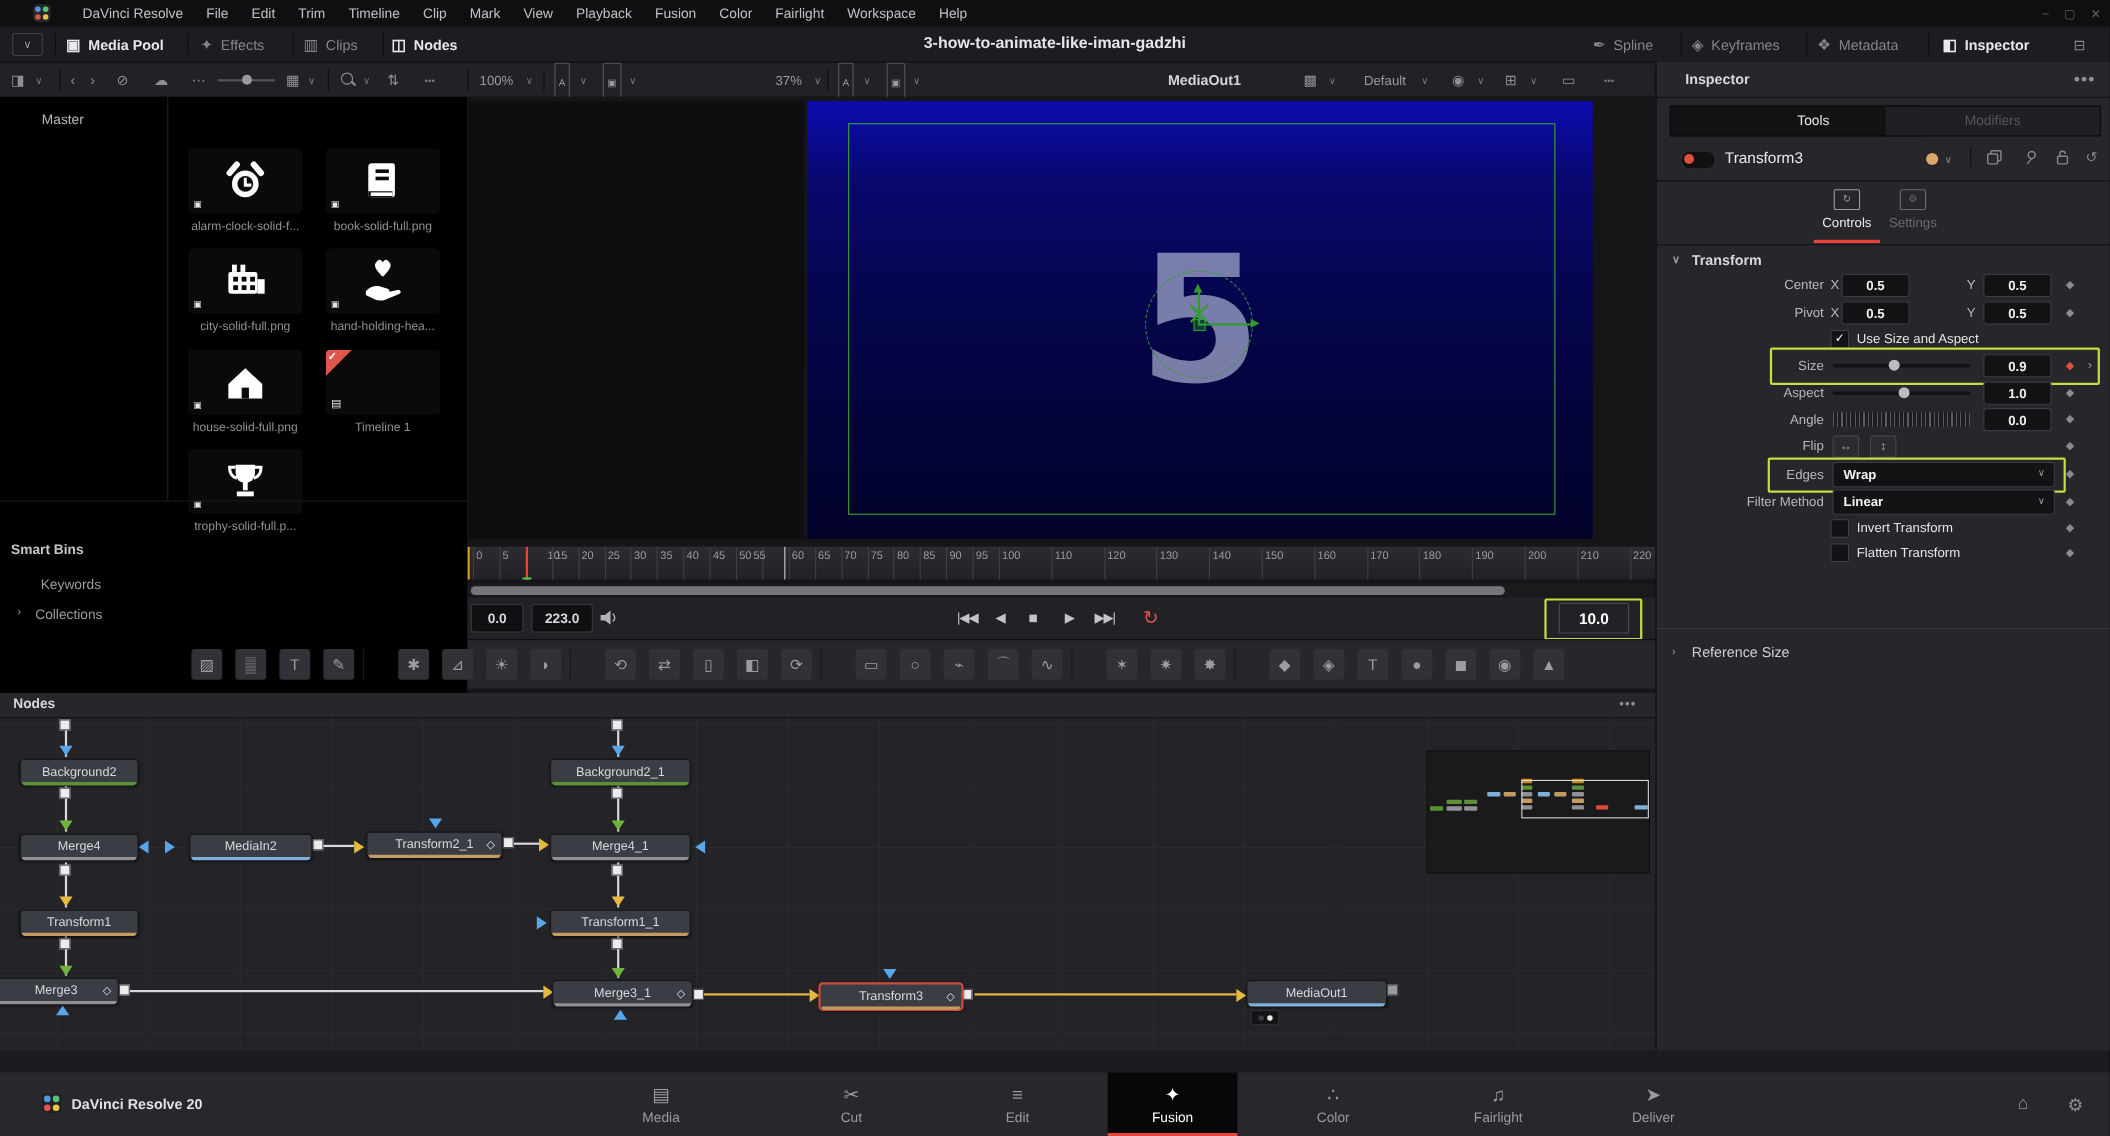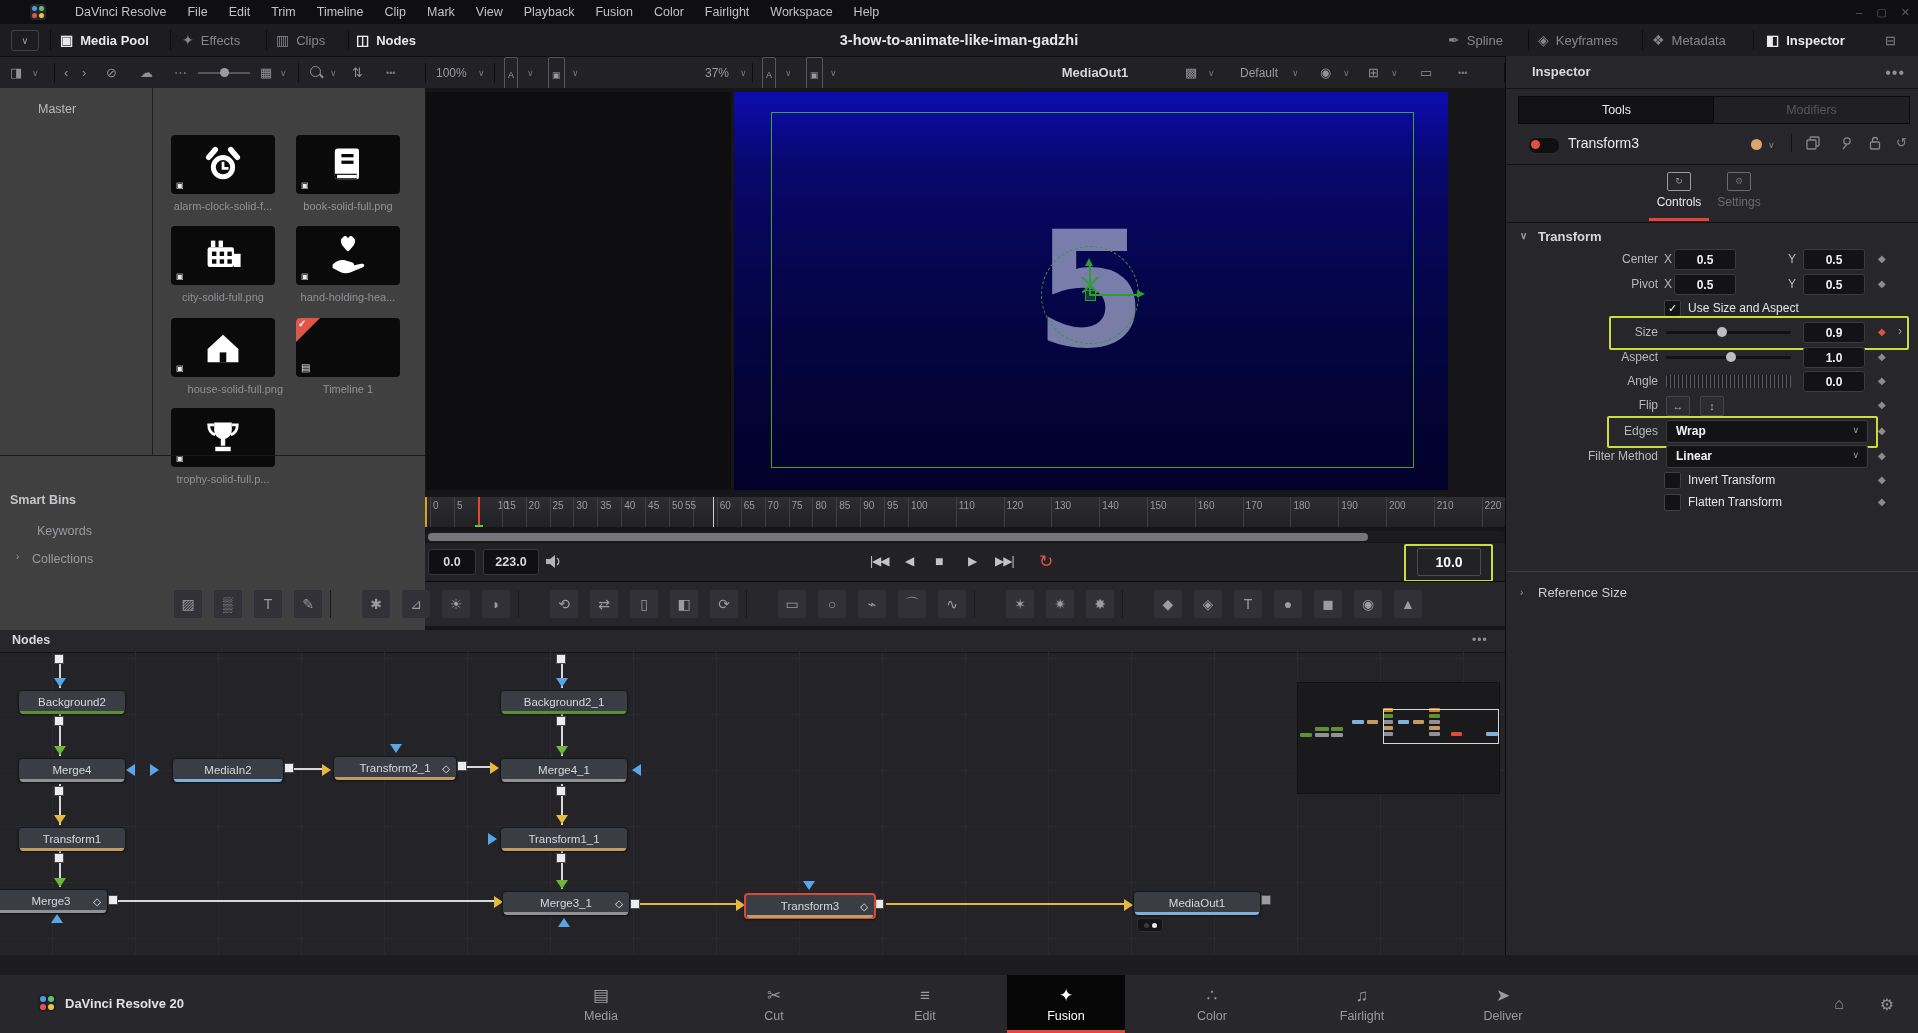--- a/index.html
+++ b/index.html
@@ -24,21 +24,21 @@
   .chevbox{position:absolute;left:11px;top:6px;width:26px;height:19px;border:1px solid #404046;border-radius:3px;color:#9a9aa0;font-size:10px;display:flex;align-items:center;justify-content:center;}
   .tdiv{position:absolute;top:6px;height:20px;width:1px;background:#0e0e10;}
   
   #toolstrip{position:absolute;left:0;top:57px;width:1505px;height:31px;background:#212126;border-bottom:1px solid #0c0c0e;}
   .si{position:absolute;top:0;height:31px;display:flex;align-items:center;color:#8f8f95;font-size:13px;}
   .si.sm{font-size:9px;color:#77777d;}
   .boxed{border:1px solid #55555b;border-radius:2px;font-size:9px;padding:1px 3px;color:#9a9aa0;}
   .ztext{font-size:12px;color:#9a9aa0;}
   #viewer-title{position:absolute;left:1020px;top:0;width:150px;height:31px;display:flex;align-items:center;justify-content:center;font-size:13px;font-weight:bold;color:#d6d6da;}
   
-  #mediapool{position:absolute;left:0;top:88px;width:425px;height:542px;background:#404040;}
+  #mediapool{position:absolute;left:0;top:88px;width:425px;height:542px;background:#000000;}
   #master-label{position:absolute;left:38px;top:14px;font-size:12.5px;color:#b9b9bd;}
   .thumb{position:absolute;width:104px;height:59px;background:#0a0a0b;border-radius:4px;display:flex;align-items:center;justify-content:center;}
   .thumb svg{display:block;}
   .cliplabel{position:absolute;width:120px;text-align:center;font-size:11px;color:#909096;white-space:nowrap;overflow:hidden;}
   .imgmark{position:absolute;left:5px;bottom:4px;font-size:8px;color:#e8e8e8;}
   .redcorner{position:absolute;left:0;top:0;width:0;height:0;border-top:24px solid #e0564a;border-right:24px solid transparent;border-top-left-radius:4px;}
   .redcheck{position:absolute;left:2px;top:0px;color:#fff;font-size:10px;font-weight:bold;}
   #smartbins-sep{position:absolute;left:0;top:367px;width:425px;height:1px;background:#1a1a1d;}
   .binhead{position:absolute;font-size:12.5px;font-weight:bold;color:#c6c6ca;}
   .binitem{position:absolute;font-size:12.5px;color:#9a9aa0;}
@@ -91,21 +91,21 @@
   #minimap .mviewport{position:absolute;border:1.5px solid #d8d8da;}
   .mbar{position:absolute;height:4px;border-radius:1px;}
   .badge{position:absolute;width:24px;height:12px;background:#141417;border:1px solid #2e2e33;border-radius:3px;display:flex;align-items:center;justify-content:center;gap:3px;}
   .badge i{width:5px;height:5px;border-radius:50%;}
   
   #inspector{position:absolute;left:1505px;top:56px;width:413px;height:899px;background:#27272b;border-left:1px solid #0c0c0e;}
   #insp-header{position:absolute;left:0;top:0;width:413px;height:32px;border-bottom:1px solid #121215;}
   #insp-header .t{position:absolute;left:26px;top:8px;font-size:13px;font-weight:bold;color:#d8d8dc;}
   #insp-header .dots{position:absolute;right:14px;top:8px;color:#8f8f95;letter-spacing:1px;}
   .itab{position:absolute;top:40px;height:26px;width:195px;display:flex;align-items:center;justify-content:center;font-size:12.5px;border:1px solid #0b0b0d;}
-  .itab.active{background:#121215;color:#e9e9ec;}
+  .itab.active{background:#121215;color:#e9e9ec;padding-left:32px;}
   .itab.inactive{background:#202024;color:#55555a;}
   #node-row{position:absolute;left:0;top:72px;width:413px;height:33px;}
   #node-toggle{position:absolute;left:22px;top:9px;width:30px;height:15px;background:#101013;border-radius:8px;border:1px solid #2c2c31;}
   #node-toggle i{position:absolute;left:2px;top:2px;width:9px;height:9px;border-radius:50%;background:#e0503c;}
   #node-name{position:absolute;left:62px;top:7px;font-size:14px;color:#e9e9ec;}
   .nh-ic{position:absolute;top:8px;color:#85858b;font-size:12px;}
   #subtabs{position:absolute;left:0;top:110px;width:413px;height:56px;border-bottom:1px solid #121215;}
   .subtab{position:absolute;text-align:center;font-size:12px;}
   .subtab .ic{display:block;margin:0 auto 4px;width:22px;height:17px;border:1.5px solid #9a9aa0;border-radius:2px;font-size:9px;line-height:16px;color:#9a9aa0;}
   .subtab.on{color:#e9e9ec;}
@@ -334,21 +334,21 @@
           <div class="imgmark">▣</div>
         </div>
         <div class="cliplabel" style="position: absolute; left: 288px; top: 203px; width: 120px;">hand-holding-hea...</div>
         <div class="thumb" style="position: absolute; left: 171px; top: 230px;">
           <svg width="46" height="44" viewBox="0 0 40 40">
             <path d="M6 21 L20 8 L34 21 V33 H6 Z" fill="#fff"></path>
             <rect x="17" y="24" width="6" height="9" fill="#0a0a0b"></rect>
           </svg>
           <div class="imgmark">▣</div>
         </div>
-        <div class="cliplabel" style="position: absolute; left: 163px; top: 295px; width: 120px; text-align: right;">house-solid-full.png</div>
+        <div class="cliplabel" style="position: absolute; left: 163px; top: 295px; width: 120px;">house-solid-full.png</div>
         <div class="thumb" style="position: absolute; left: 296px; top: 230px;">
           <div class="redcorner"></div>
           <div class="redcheck">✓</div>
           <div class="imgmark" style="font-size: 10px;">▤</div>
         </div>
         <div class="cliplabel" style="position: absolute; left: 288px; top: 295px; width: 120px;">Timeline 1</div>
         <div class="thumb" style="position: absolute; left: 171px; top: 320px;">
           <svg width="46" height="44" viewBox="0 0 40 40">
             <path d="M12 6h16v7a8 8 0 01-16 0z" fill="#fff"></path>
             <path d="M12 8H7c0 5 2 8 6 9" stroke="#fff" stroke-width="2.5" fill="none"></path>

